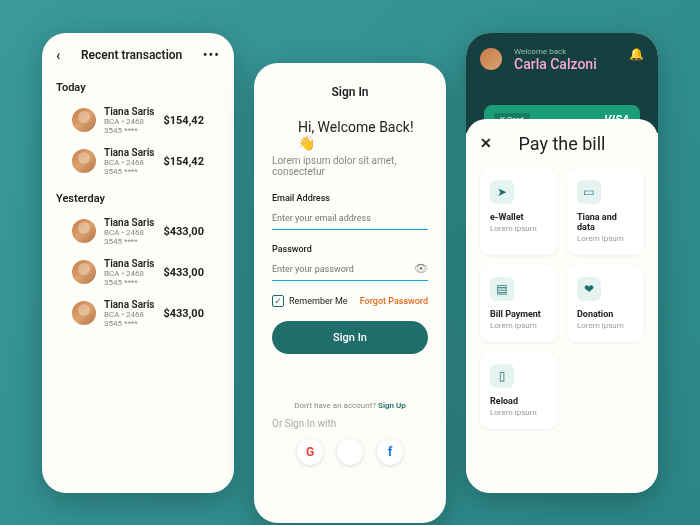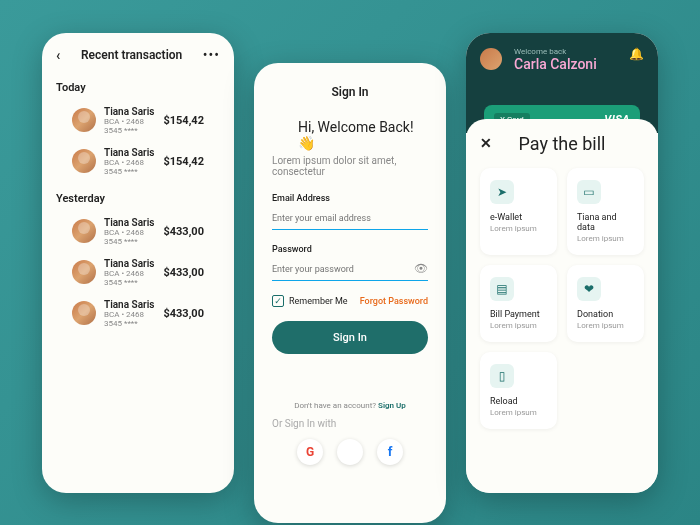--- a/index.html
+++ b/index.html
@@ -50,21 +50,21 @@
   .card{ position:absolute; bottom:-14px; left:18px; width:156px; height:42px; background:#1b9e78; border-radius:8px; display:flex; align-items:flex-start; justify-content:space-between; padding:8px 10px; color:#fff; font-size:9px; }
   .card-label{ background:rgba(0,0,0,0.2); border-radius:3px; padding:2px 6px; font-size:8px;}
   .visa{ font-weight:700; font-style:italic; font-size:11px; letter-spacing:0.5px;}
   .sheet{ position:absolute; top:86px; left:0; right:0; bottom:0; background:#fdfdf9; border-radius:20px 20px 24px 24px; padding:14px; }
   .sheet-head{ display:flex; align-items:center; margin-bottom:14px; }
   .close{ font-size:14px; font-weight:700; width:18px; }
   .sheet-title{ flex:1; text-align:center; font-size:18px; font-weight:400; padding-right:18px; }
   .grid{ display:grid; grid-template-columns:1fr 1fr; gap:10px; }
   .tile{ background:#fff; border-radius:10px; box-shadow:0 1px 4px rgba(0,0,0,0.06); padding:12px 10px; }
   .tile-icon{ width:24px; height:24px; border-radius:6px; background:#e6f4f1; display:flex; align-items:center; justify-content:center; color:#1b6e6a; font-size:12px; margin-bottom:8px; }
-  .tile-name{ font-size:9px; font-weight:400; margin-bottom:2px;}
+  .tile-name{ font-size:9px; font-weight:700; margin-bottom:2px;}
   .tile-sub{ font-size:8px; color:#999; }
 </style>
 </head>
 <body>
 
 <div class="phone">
   <div class="p1-header">
     <div class="back">‹</div>
     <div class="p1-title">Recent transaction</div>
     <div class="dots">•••</div>

